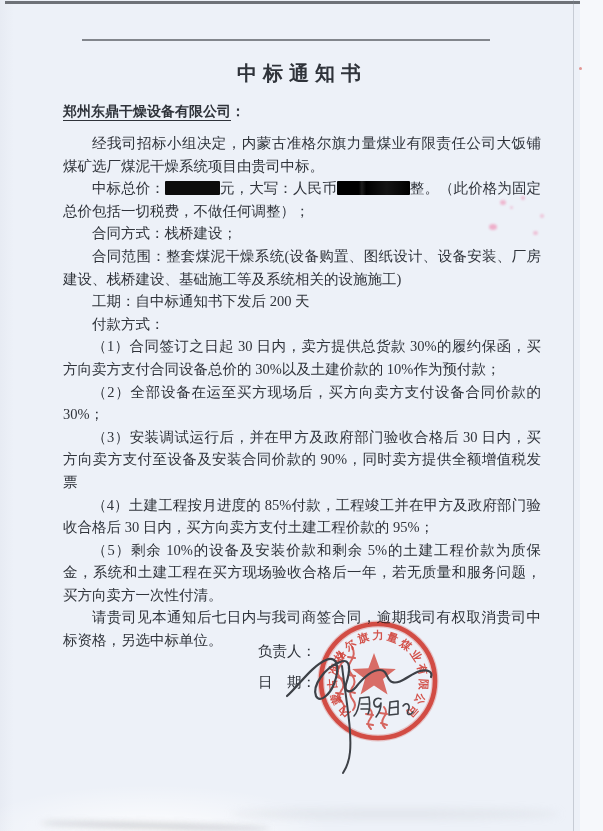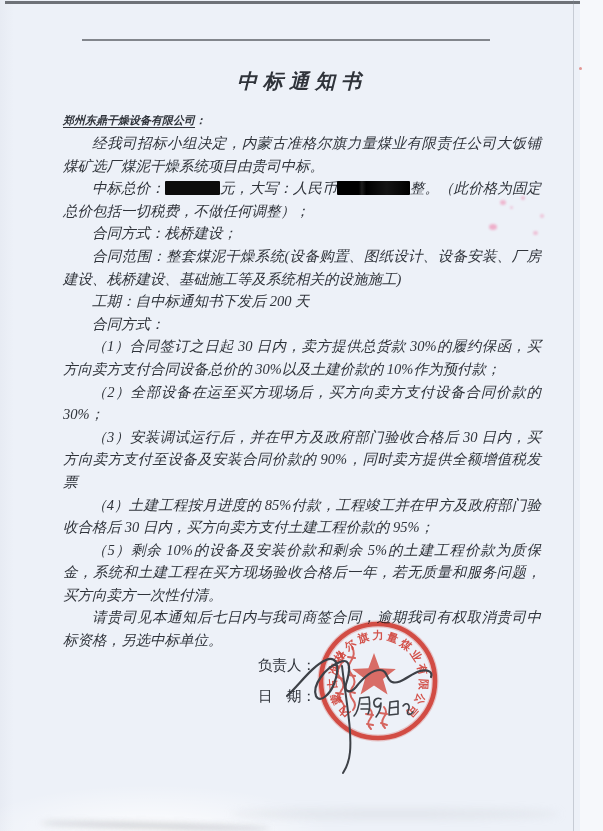--- a/index.html
+++ b/index.html
@@ -12,32 +12,32 @@
   .top-edge-line{position:absolute;top:1px;left:5px;right:2px;height:3px;background:#6e7278;}
   .header-rule{position:absolute;top:39px;left:82px;width:408px;height:2px;background:#82868c;}
   .right-strip{position:absolute;top:0;right:0;width:23px;height:100%;background:#f6f8fb;}
   .right-edge-line{position:absolute;top:0;left:573px;width:1px;height:100%;background:rgba(130,136,148,.35);}
   .fold-highlight{position:absolute;left:0;bottom:0;width:430px;height:55px;
     background:radial-gradient(60% 120% at 35% 100%, rgba(255,255,255,.85), rgba(255,255,255,0) 70%);}
   .bottom-smudge{position:absolute;left:40px;bottom:2px;width:230px;height:6px;background:rgba(145,148,155,.4);
     filter:blur(3px);border-radius:50%;transform:rotate(1.5deg);}
   .bottom-smudge2{position:absolute;left:230px;bottom:12px;width:330px;height:10px;background:rgba(190,194,200,.25);
     filter:blur(4px);border-radius:50%;}
-  .content{position:absolute;left:63px;top:66px;width:478px;font-style:italic;}
+  .content{position:absolute;left:63px;top:58px;width:478px;}
   .doc-title{margin:0;font-size:20px;font-weight:600;letter-spacing:6px;text-align:center;line-height:30px;height:30px;}
-  .recipient{margin-top:12px;font-size:11px;font-weight:700;line-height:24px;}
+  .recipient{margin-top:12px;font-size:14px;font-weight:700;line-height:24px;}
   .recipient-name{border-bottom:1.5px solid #2f333a;padding-bottom:1px;}
-  .body-text{margin-top:0;font-size:14.5px;line-height:22.6px;text-align:justify;}
+  .body-text{margin-top:8px;font-size:14.5px;line-height:22.6px;text-align:justify;}
   .body-text p{margin:0;text-indent:2em;}
   .redact{display:inline-block;background:#0c0c0c;height:14px;border-radius:1px;vertical-align:-2px;}
   .redact.r1{width:55px;}
   .redact.r2{width:73px;background:linear-gradient(90deg,#000 0 30%,#1e1e1e 34%,#000 40%,#141414 68%,#000 100%);}
   .sign-block{position:absolute;left:258px;top:638px;font-size:14.5px;}
   .sign-row{height:22px;line-height:22px;white-space:nowrap;}
-  .sign-row.manager{margin-top:16px;}
+  .sign-row.manager{margin-top:2px;}
   .sign-row.date{margin-top:9px;}
   .pink-dot{position:absolute;border-radius:50%;background:#ef6f9d;filter:blur(1px);}
   .red-speck{position:absolute;border-radius:50%;background:#d5493f;opacity:.55;}
   svg.overlay{position:absolute;pointer-events:none;}
   .stamp-svg text{font-family:"Liberation Serif","DejaVu Serif",serif;font-size:11px;font-weight:700;}
 </style>
 </head>
 <body>
 
 <div class="page">
@@ -51,21 +51,21 @@
     <h1 class="doc-title">中标通知书</h1>
 
     <div class="recipient"><span class="recipient-name">郑州东鼎干燥设备有限公司</span><span>：</span></div>
 
     <div class="body-text">
       <p>经我司招标小组决定，内蒙古准格尔旗力量煤业有限责任公司大饭铺煤矿选厂煤泥干燥系统项目由贵司中标。</p>
       <p><span>中标总价：</span><span class="redact r1"></span><span>元，大写：人民币</span><span class="redact r2"></span><span>整。（此价格为固定总价包括一切税费，不做任何调整）；</span></p>
       <p>合同方式：栈桥建设；</p>
       <p>合同范围：整套煤泥干燥系统(设备购置、图纸设计、设备安装、厂房建设、栈桥建设、基础施工等及系统相关的设施施工)</p>
       <p>工期：自中标通知书下发后 200 天</p>
-      <p>合同方式：</p>
+      <p>付款方式：</p>
       <p>（1）合同签订之日起 30 日内，卖方提供总货款 30%的履约保函，买方向卖方支付合同设备总价的 30%以及土建价款的 10%作为预付款；</p>
       <p>（2）全部设备在运至买方现场后，买方向卖方支付设备合同价款的 30%；</p>
       <p>（3）安装调试运行后，并在甲方及政府部门验收合格后 30 日内，买方向卖方支付至设备及安装合同价款的 90%，同时卖方提供全额增值税发票</p>
       <p>（4）土建工程按月进度的 85%付款，工程竣工并在甲方及政府部门验收合格后 30 日内，买方向卖方支付土建工程价款的 95%；</p>
       <p>（5）剩余 10%的设备及安装价款和剩余 5%的土建工程价款为质保金，系统和土建工程在买方现场验收合格后一年，若无质量和服务问题，买方向卖方一次性付清。</p>
       <p>请贵司见本通知后七日内与我司商签合同，逾期我司有权取消贵司中标资格，另选中标单位。</p>
     </div>
   </div>
 
   <div class="sign-block">

